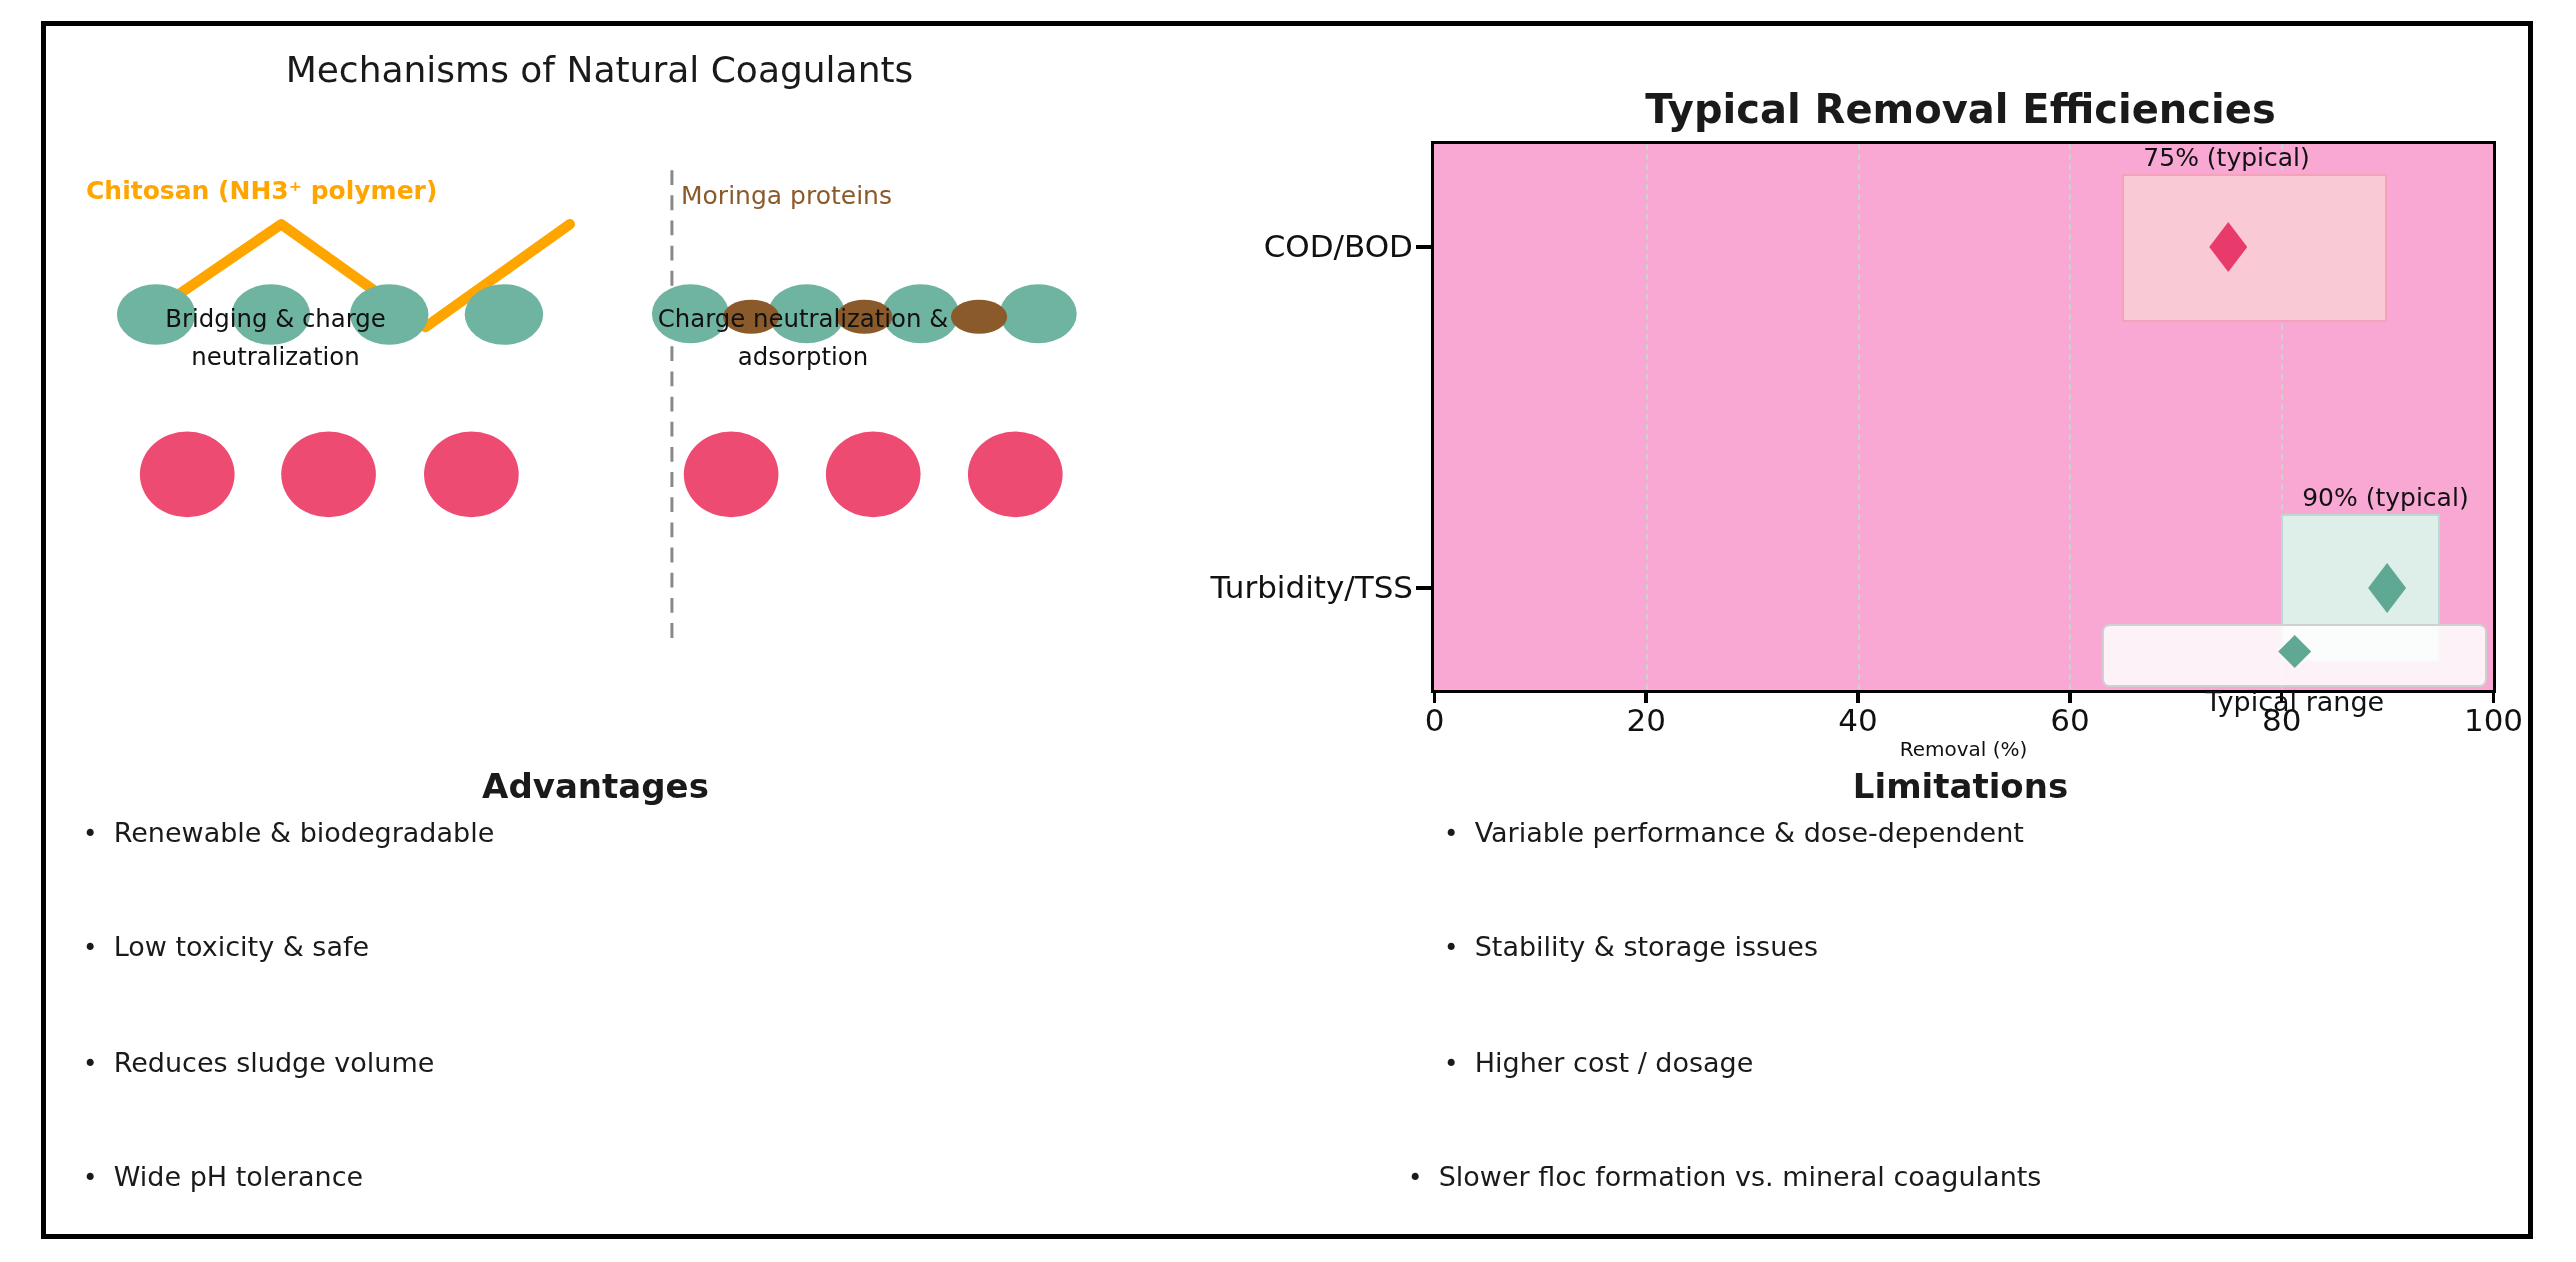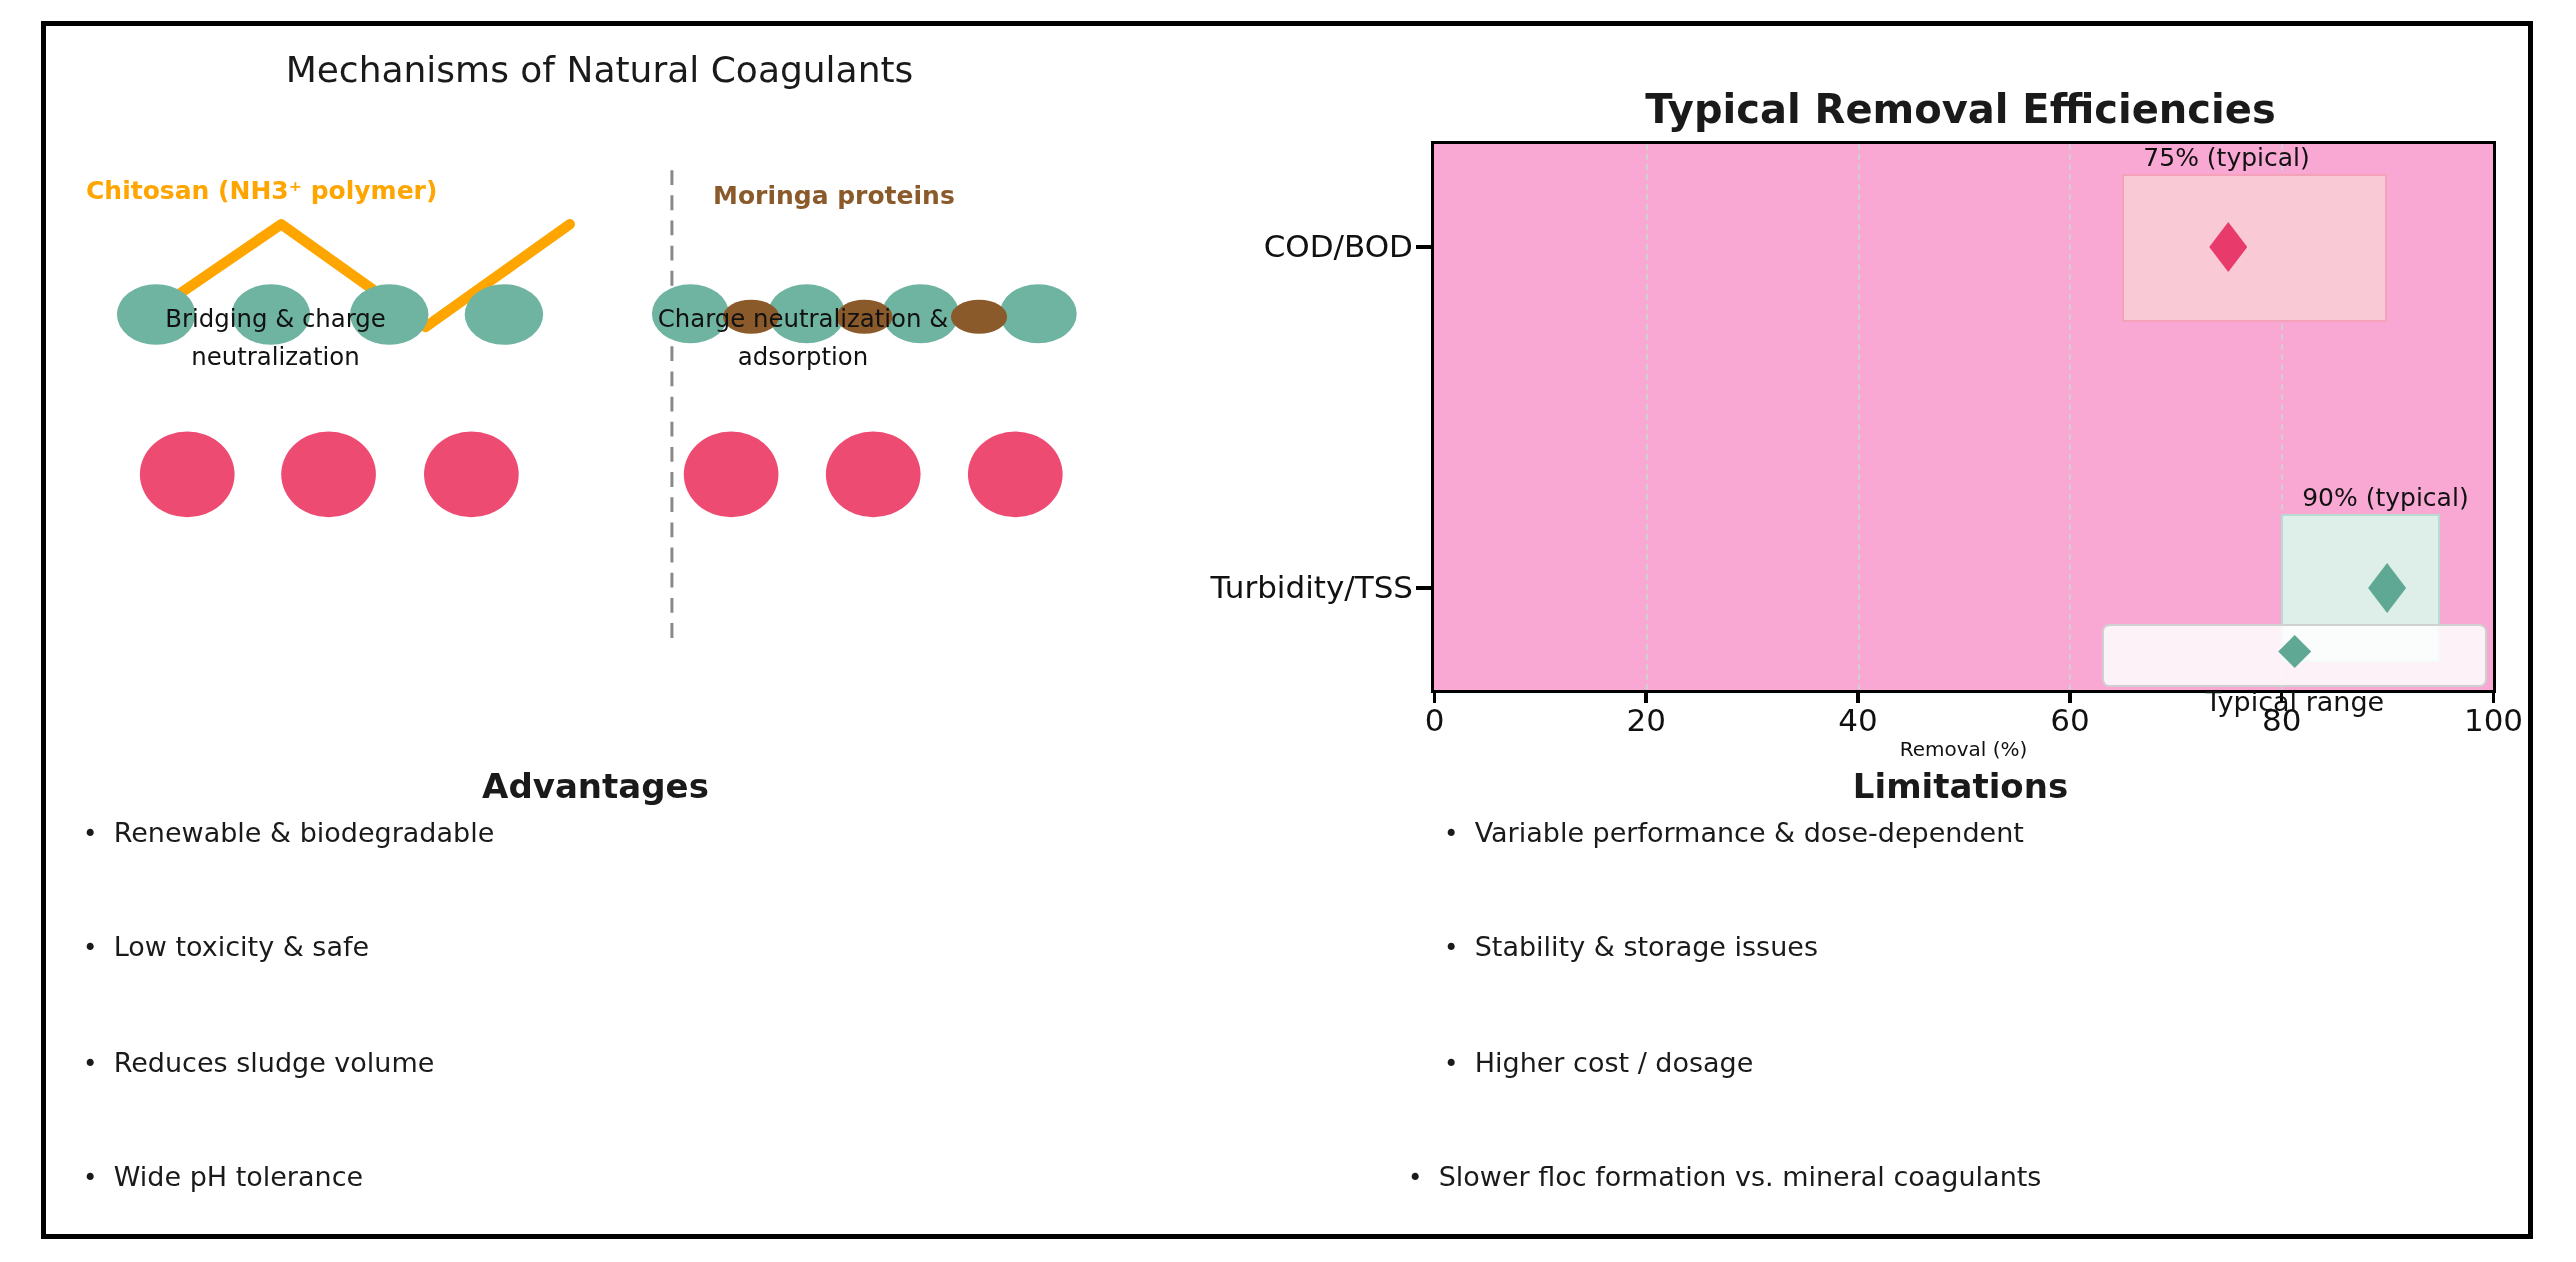--- a/index.html
+++ b/index.html
@@ -15,21 +15,21 @@
 
   
   .fig-title   { left:222px;  top:49px;   width:755px; font-size:36px; font-weight:normal; text-align:center; }
   .chart-title { left:1587px; top:86px;  width:747px; font-size:40px; font-weight:bold; text-align:center; }
   .sec-title-adv { left:222px;  top:766px; width:747px; font-size:34px; font-weight:bold; text-align:center; }
   .sec-title-lim { left:1587px; top:766px; width:747px; font-size:34px; font-weight:bold; text-align:center; }
 
   
   .diagram-svg { left:0; top:0; width:1110px; height:666px; }
   .chitosan-label { left:86px; top:176px; font-size:25px; font-weight:bold; color:#FFA500; white-space:nowrap; }
-  .moringa-label  { left:681px; top:181px; font-size:25px; font-weight:bold; color:#8B5A2B; white-space:nowrap;margin-left:32px; }
+  .moringa-label  { left:681px; top:181px; font-size:25px; font-weight:normal; color:#8B5A2B; white-space:nowrap; }
   .caption { font-size:24.4px; line-height:38px; text-align:center; white-space:pre-line; color:#111; }
   .cap-bridging   { left:124px; top:300px; width:303px; }
   .cap-adsorption { left:644px; top:300px; width:318px; }
 
   
   .list-item { font-size:27px; white-space:nowrap; }
   .list-item::before { content:"•"; margin-right:16.3px; font-size:24.4px; }
   .adv-0 { left:83px; top:817px; }  .adv-1 { left:83px; top:931px; }
   .adv-2 { left:83px; top:1047px; }  .adv-3 { left:83px; top:1161px; }
   .lim-0 { left:1444px; top:817px; } .lim-1 { left:1444px; top:931px; }

